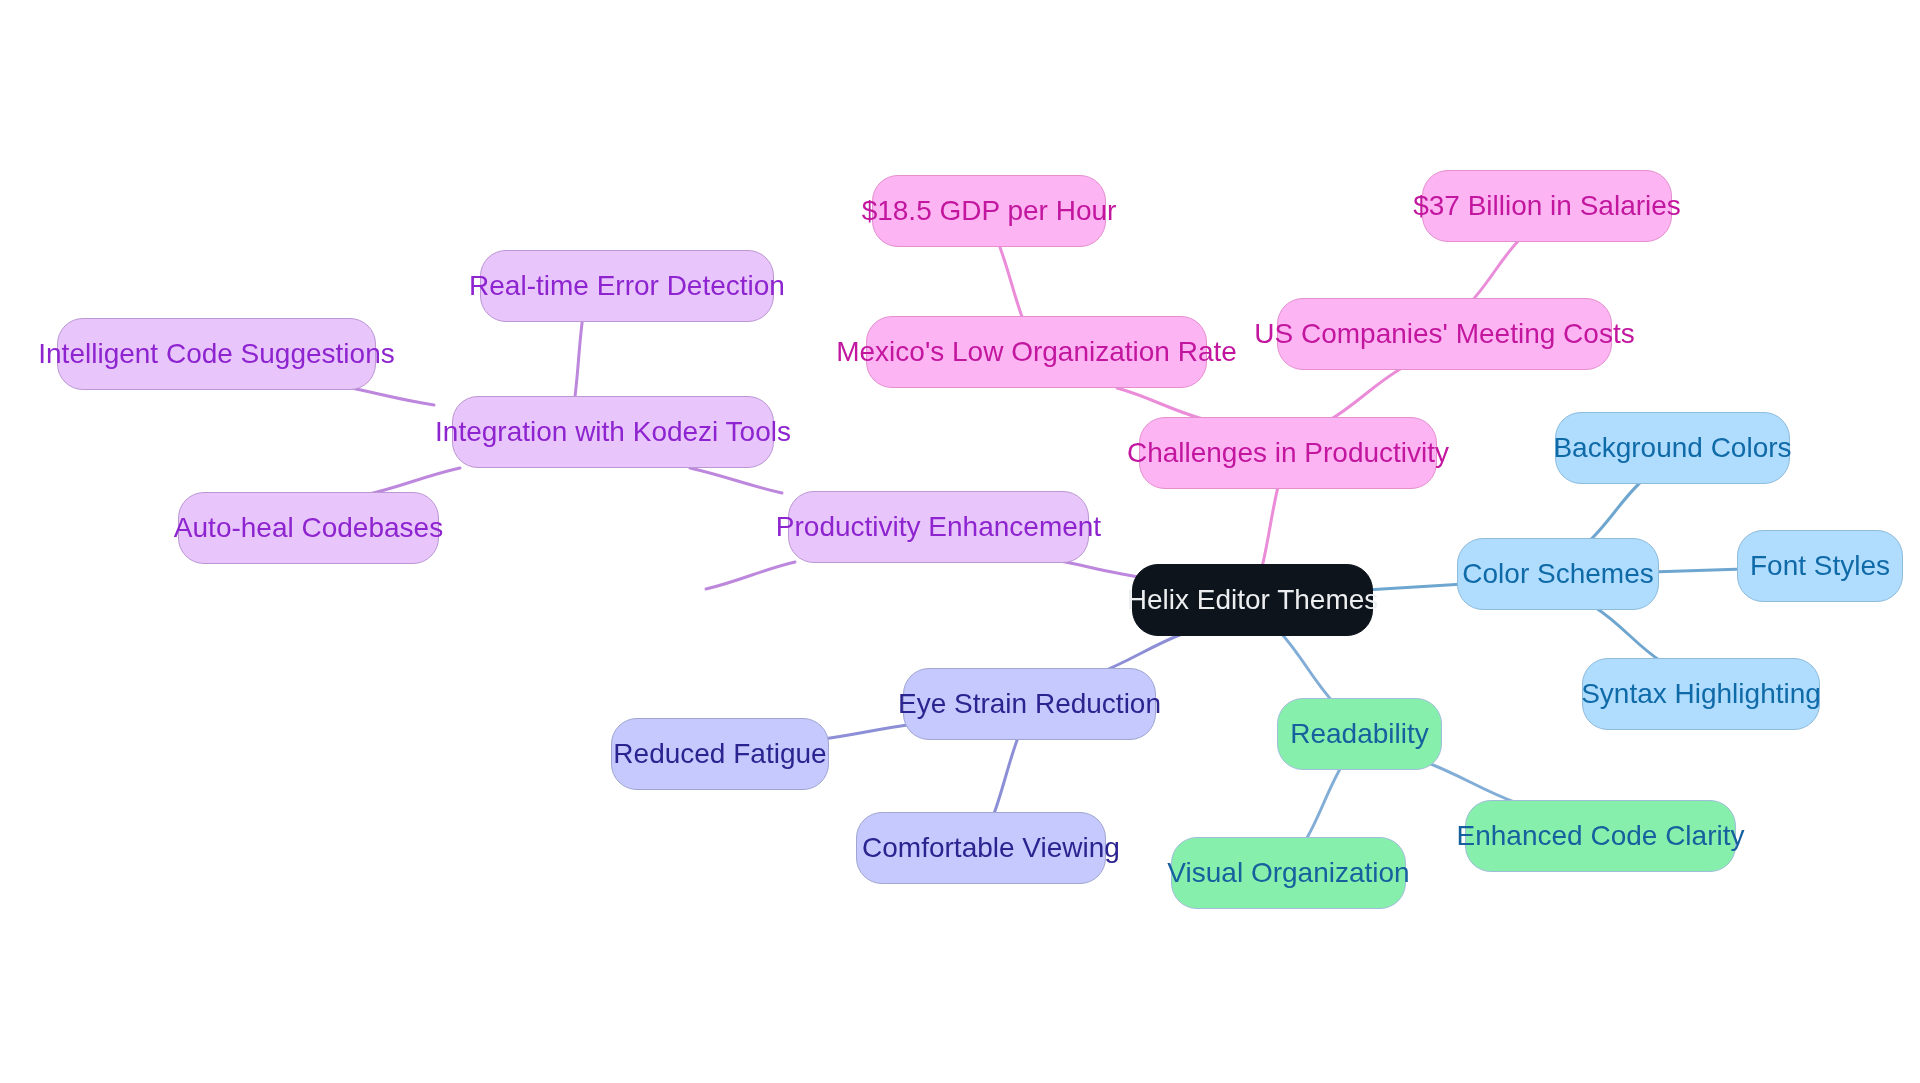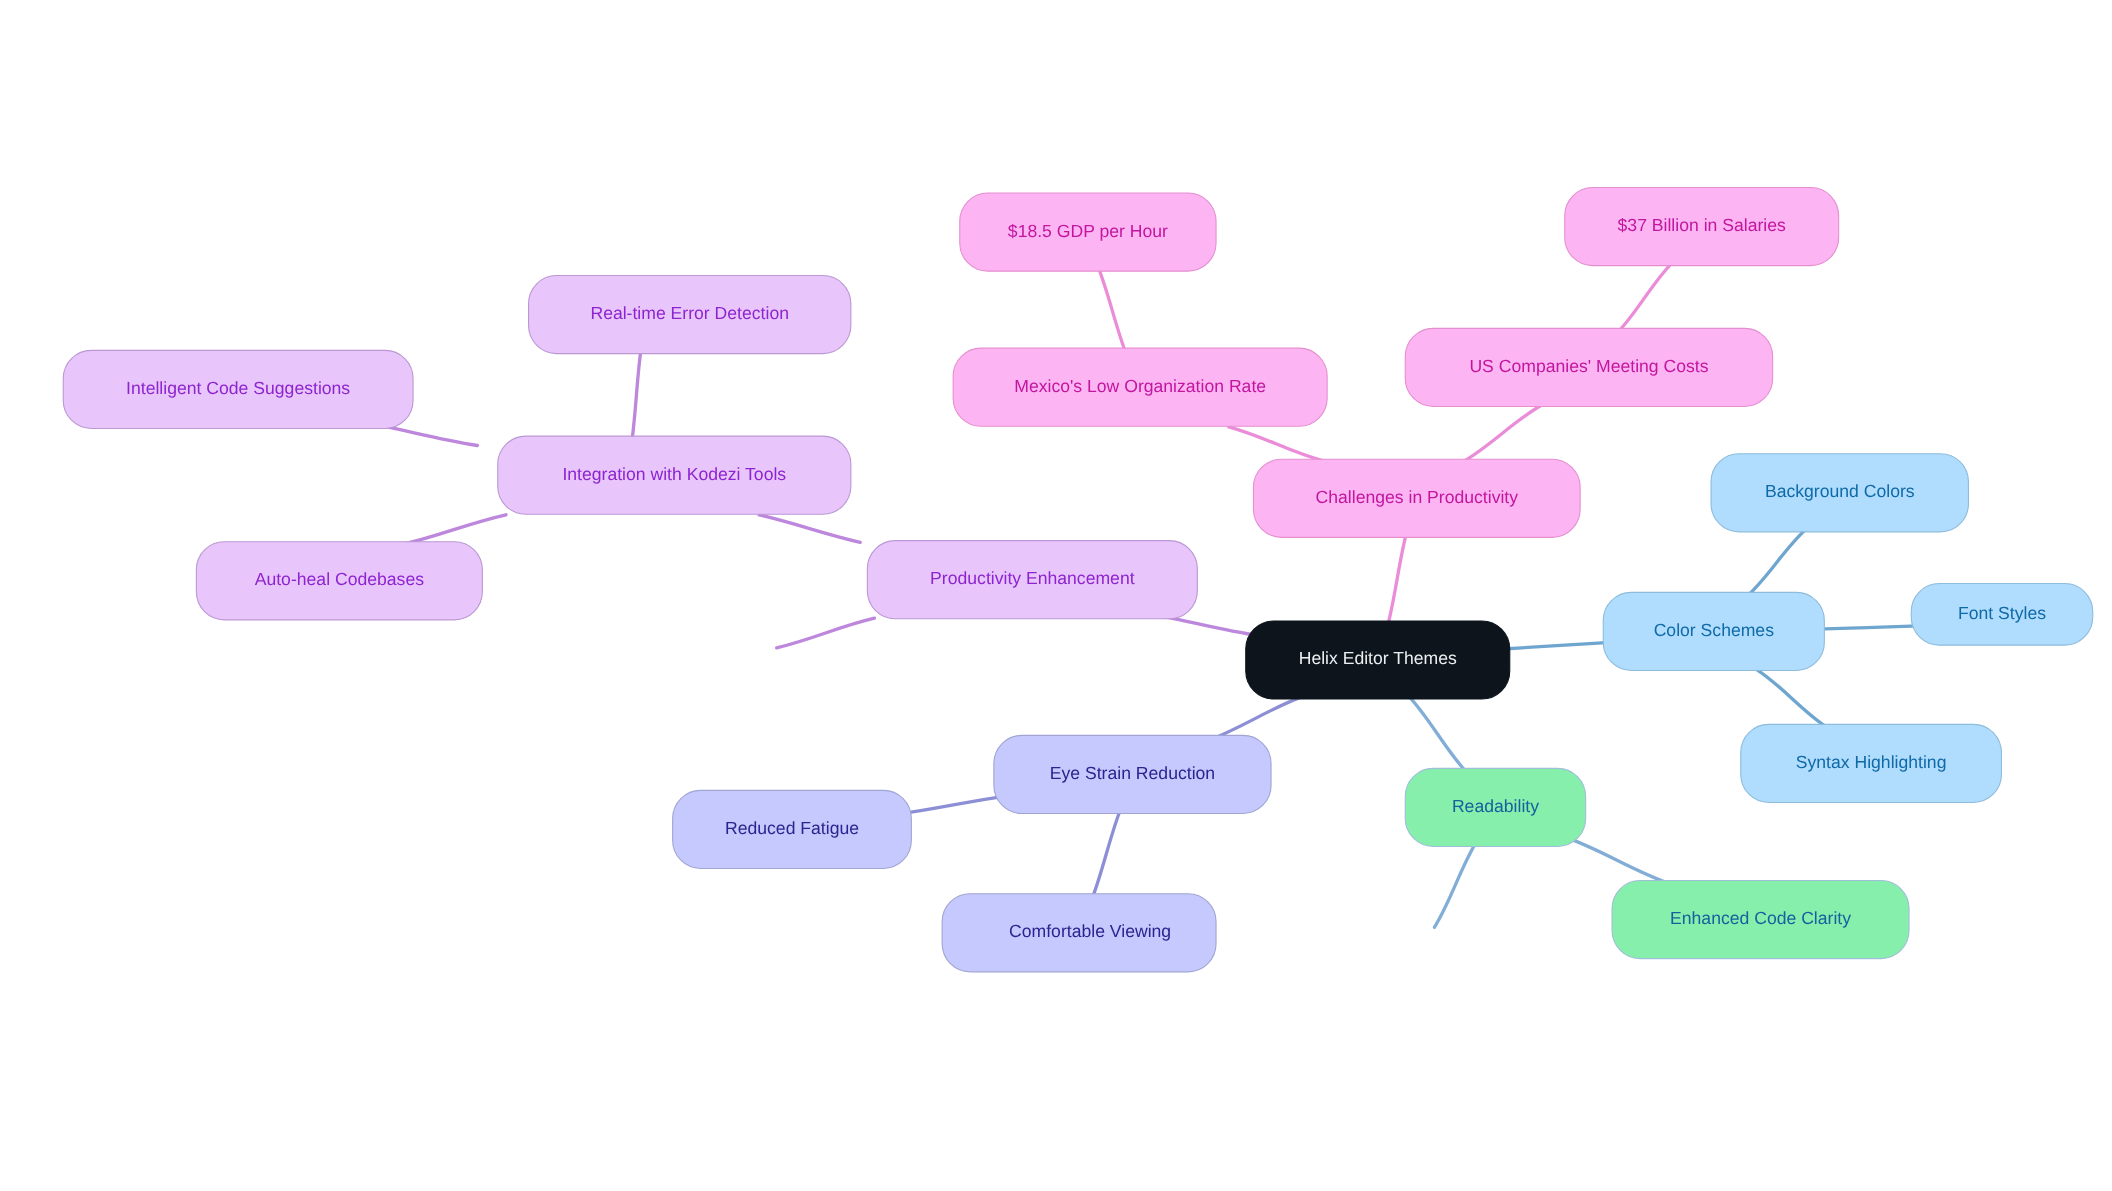--- a/index.html
+++ b/index.html
@@ -5,21 +5,21 @@
 <style>
   html,body{margin:0;padding:0;}
   body{width:1920px;height:1083px;background:#ffffff;overflow:hidden;
        font-family:"Liberation Sans",sans-serif;}
   #canvas{position:relative;width:1920px;height:1083px;background:#ffffff;}
   #links{position:absolute;left:0;top:0;width:1920px;height:1083px;}
   #nodes{position:absolute;left:0;top:0;width:1920px;height:1083px;}
   .node{position:absolute;box-sizing:border-box;display:flex;align-items:center;
         justify-content:center;border-radius:26px;border:1px solid transparent;
         white-space:nowrap;}
-  .node .lbl{display:block;font-size:16px;line-height:1;letter-spacing:0;
+  .node .lbl{display:block;font-size:28px;line-height:1;letter-spacing:0;
              transform:translateZ(0);}
   .n-root{background:#0d141c;border-color:#0d141c;}
   .n-root .lbl{color:#eceef0;}
   .n-purple{background:#e8c6fc;border-color:#bb97d3;margin-left:40px;}
   .n-purple .lbl{color:#8e24cf;}
   .n-pink{background:#fdb4f2;border-color:#e58fcf;}
   .n-pink .lbl{color:#c2169f;}
   .n-lavender{background:#c5c9fd;border-color:#a0a5d2;}
   .n-lavender .lbl{color:#2b238f;}
   .n-lightblue{background:#86efac;border-color:#a0beda;}
@@ -93,29 +93,32 @@
   </div>
   <div class="node n-lavender" style="left: 611px; top: 718px; width: 218px; height: 72px;">
     <span class="lbl">Reduced Fatigue</span>
   </div>
   <div class="node n-lavender" style="left: 856px; top: 812px; width: 250px; height: 72px; padding-left: 20px;">
     <span class="lbl">Comfortable Viewing</span>
   </div>
   <div class="node n-lightblue" style="left: 1277px; top: 698px; width: 165px; height: 72px;">
     <span class="lbl">Readability</span>
   </div>
+  <div class="node n-lightblue" style="left: 1171px; top: 837px; width: 235px; height: 72px;">
+    <span class="lbl">Visual Organization</span>
+  </div>
   <div class="node n-lightblue" style="left: 1465px; top: 800px; width: 271px; height: 72px;">
     <span class="lbl">Enhanced Code Clarity</span>
   </div>
   <div class="node n-blue" style="left: 1457px; top: 538px; width: 202px; height: 72px;">
     <span class="lbl">Color Schemes</span>
   </div>
   <div class="node n-blue" style="left: 1555px; top: 412px; width: 235px; height: 72px;">
     <span class="lbl">Background Colors</span>
   </div>
-  <div class="node n-blue" style="left: 1737px; top: 530px; width: 166px; height: 57px;">
+  <div class="node n-blue" style="left: 1737px; top: 530px; width: 166px; height: 72px;">
     <span class="lbl">Font Styles</span>
   </div>
   <div class="node n-blue" style="left: 1582px; top: 658px; width: 238px; height: 72px;">
     <span class="lbl">Syntax Highlighting</span>
   </div>
 </div>
 </div>
 
 </body></html>

